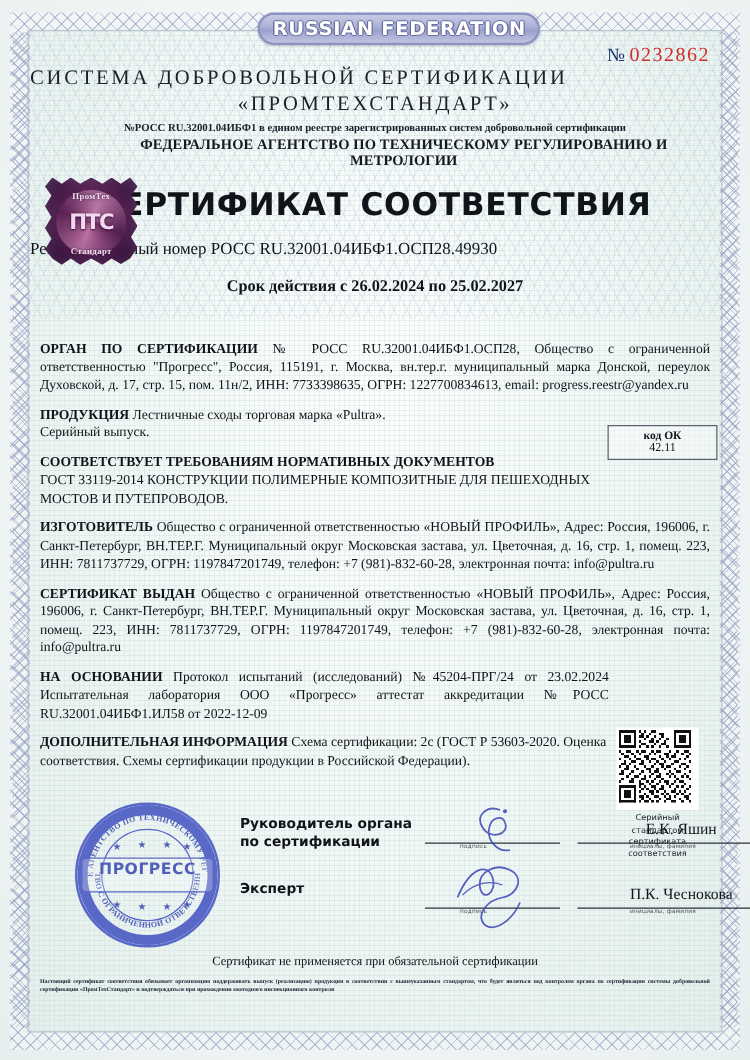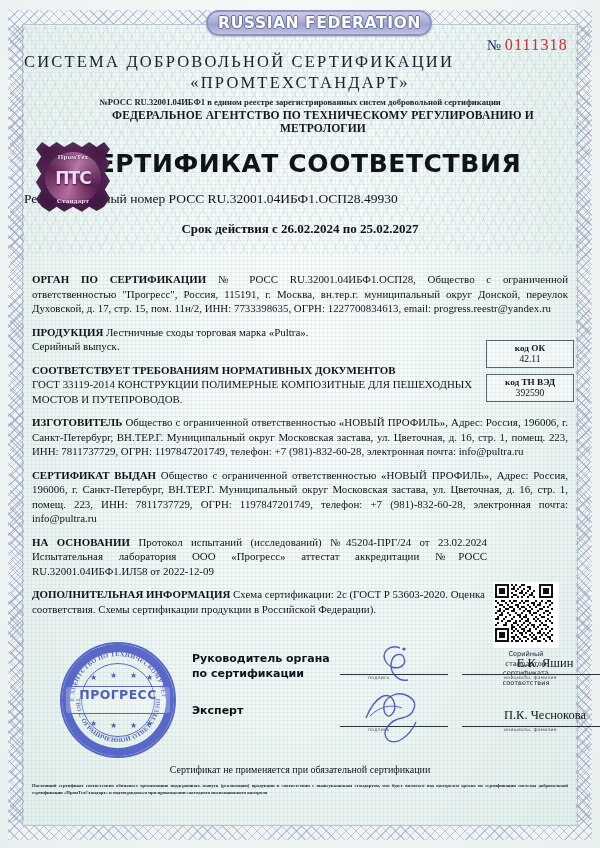--- a/index.html
+++ b/index.html
@@ -237,21 +237,21 @@
   <div class="chevrons"></div>
 
   <div class="content">
 
     <div class="rf-badge">
       <span>RUSSIAN FEDERATION</span>
     </div>
 
     <div class="certno">
       <span>№</span>
-      <b>0111318</b>
+      <b>0232862</b>
     </div>
 
     <div class="sys-title">СИСТЕМА ДОБРОВОЛЬНОЙ СЕРТИФИКАЦИИ</div>
     <div class="sys-title2">«ПРОМТЕХСТАНДАРТ»</div>
     <div class="reg-line">№РОСС RU.32001.04ИБФ1 в едином реестре зарегистрированных систем добровольной сертификации</div>
     <div class="agency">ФЕДЕРАЛЬНОЕ АГЕНТСТВО ПО ТЕХНИЧЕСКОМУ РЕГУЛИРОВАНИЮ И МЕТРОЛОГИИ</div>
 
     <div class="main-title">СЕРТИФИКАТ СООТВЕТСТВИЯ</div>
     <div class="regnum">Регистрационный номер РОСС RU.32001.04ИБФ1.ОСП28.49930</div>
     <div class="validity">Срок действия с 26.02.2024 по 25.02.2027</div>
@@ -259,21 +259,21 @@
     <div class="holo">
       <div class="ring"></div>
       <div class="txt-top">ПромТех</div>
       <div class="mono">ПТС</div>
       <div class="txt-bot">Стандарт</div>
     </div>
 
     <div class="body">
 
       <div class="sec just">
-        <b>ОРГАН ПО СЕРТИФИКАЦИИ</b><span> № РОСС RU.32001.04ИБФ1.ОСП28, Общество с ограниченной ответственностью "Прогресс", Россия, 115191, г. Москва, вн.тер.г. муниципальный округ Донской, переулок Духовской, д. 17, стр. 15, пом. 11н/2, ИНН: 7733398635, ОГРН: 1227700834613, email: progress.reestr@yandex.ru</span>
+        <b>ОРГАН ПО СЕРТИФИКАЦИИ</b><span> № РОСС RU.32001.04ИБФ1.ОСП28, Общество с ограниченной ответственностью "Прогресс", Россия, 115191, г. Москва, вн.тер.г. муниципальный марка Донской, переулок Духовской, д. 17, стр. 15, пом. 11н/2, ИНН: 7733398635, ОГРН: 1227700834613, email: progress.reestr@yandex.ru</span>
       </div>
 
       <div class="sec narrow">
         <b>ПРОДУКЦИЯ</b><span> Лестничные сходы торговая марка «Pultra».</span><br>
         <span>Серийный выпуск.</span>
       </div>
 
       <div class="sec narrow2">
         <b>СООТВЕТСТВУЕТ ТРЕБОВАНИЯМ НОРМАТИВНЫХ ДОКУМЕНТОВ</b><br>
         <span>ГОСТ 33119-2014 КОНСТРУКЦИИ ПОЛИМЕРНЫЕ КОМПОЗИТНЫЕ ДЛЯ ПЕШЕХОДНЫХ МОСТОВ И ПУТЕПРОВОДОВ.</span>
@@ -292,24 +292,20 @@
       </div>
 
       <div class="sec narrow2">
         <b>ДОПОЛНИТЕЛЬНАЯ ИНФОРМАЦИЯ</b><span> Схема сертификации: 2с (ГОСТ Р 53603-2020. Оценка соответствия. Схемы сертификации продукции в Российской Федерации).</span>
       </div>
 
       <div class="codes">
         <div class="codebox">
           <div class="t">код ОК</div>
           <div class="v">42.11</div>
-        </div>
-        <div class="codebox">
-          <div class="t">код ТН ВЭД</div>
-          <div class="v">392590</div>
         </div>
       </div>
 
       <div class="qrwrap">
         <div class="qr">
           <svg width="58" height="58" viewBox="0 0 29 29" shape-rendering="crispEdges">
             <rect width="29" height="29" fill="#fff"></rect>
             <g fill="#111">
               <rect x="0" y="0" width="7" height="1"></rect>
                 <rect x="0" y="6" width="7" height="1"></rect>

